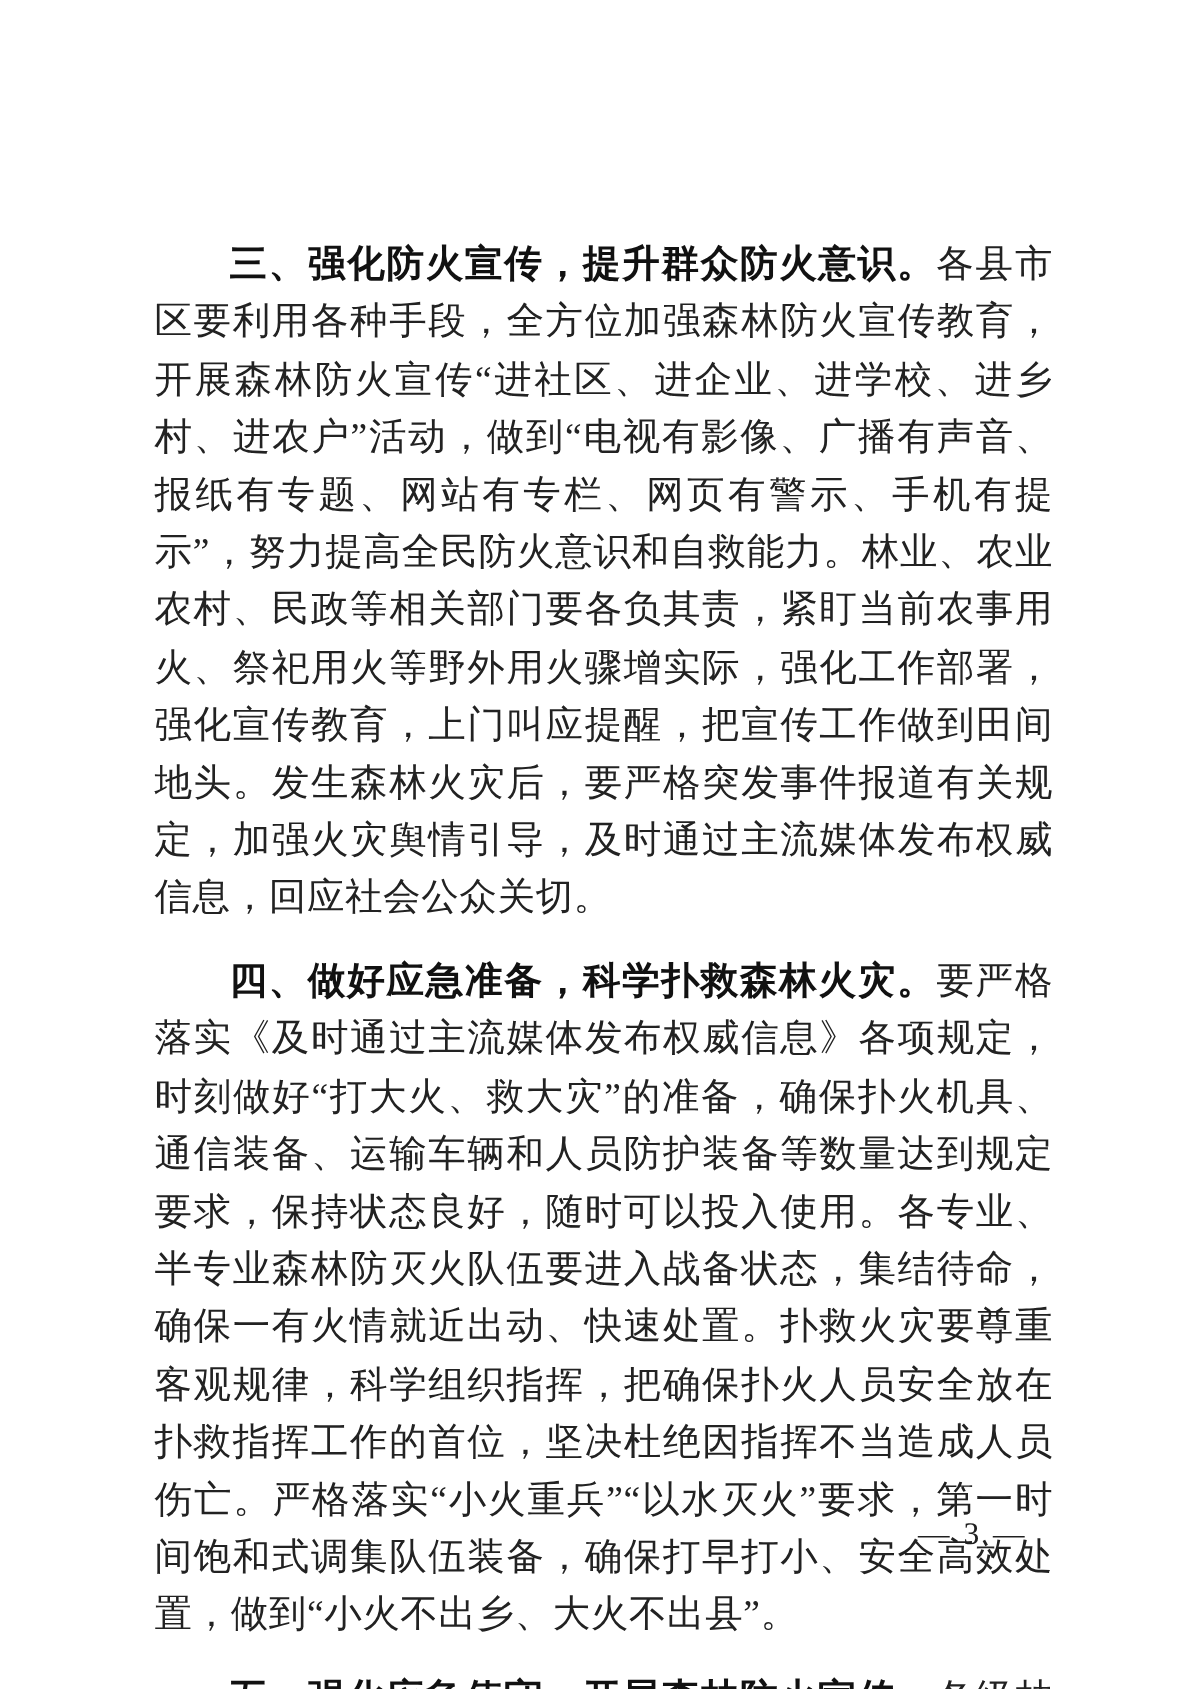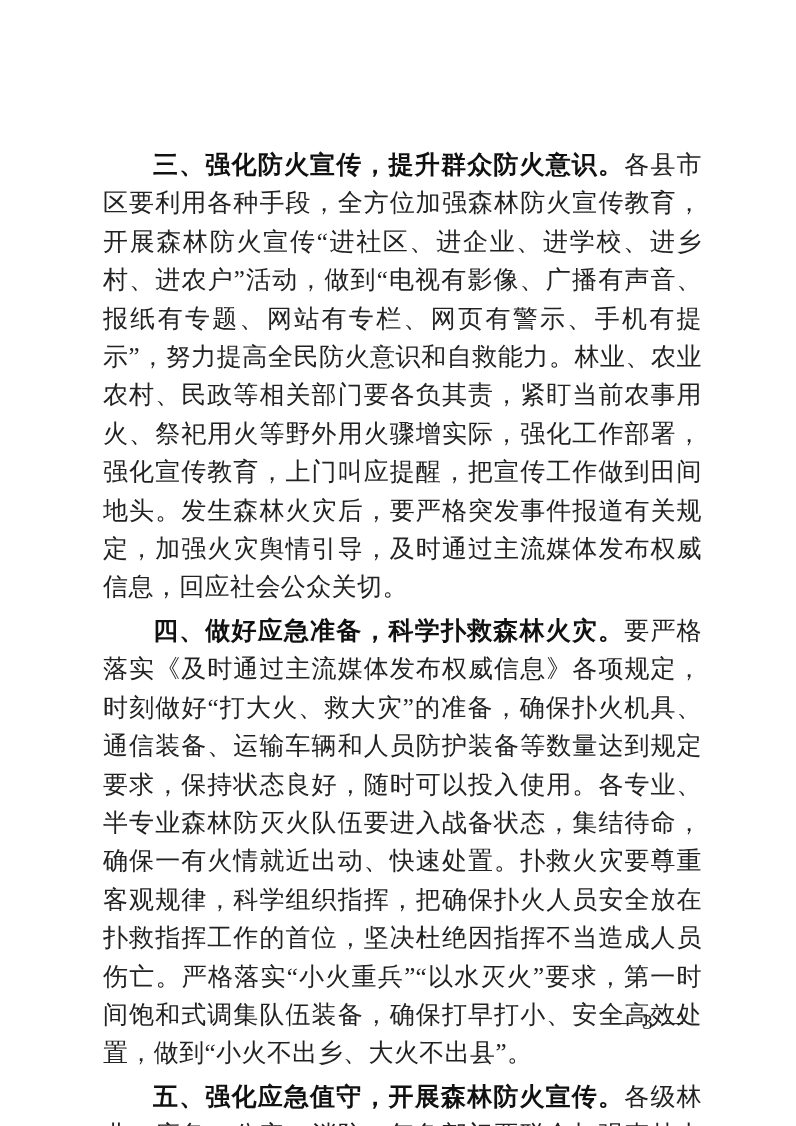--- a/index.html
+++ b/index.html
@@ -15,21 +15,21 @@
     overflow: hidden;
     font-family: "Liberation Serif", "DejaVu Serif", serif;
   }
   .content {
     position: absolute;
     left: 103px;
     top: 141px;
     width: 599px;
   }
   .para {
-    margin: 4px 0 3px 0;
+    margin: 16px 0 3px 0;
     font-size: 25px;
     line-height: 38.4px;
     color: #1f1f1f;
     text-align: justify;
     text-indent: 2em;
     letter-spacing: 0.4px;
   }
   .para-heading {
     font-weight: bold;
     font-family: "Liberation Sans", "DejaVu Sans", sans-serif;

